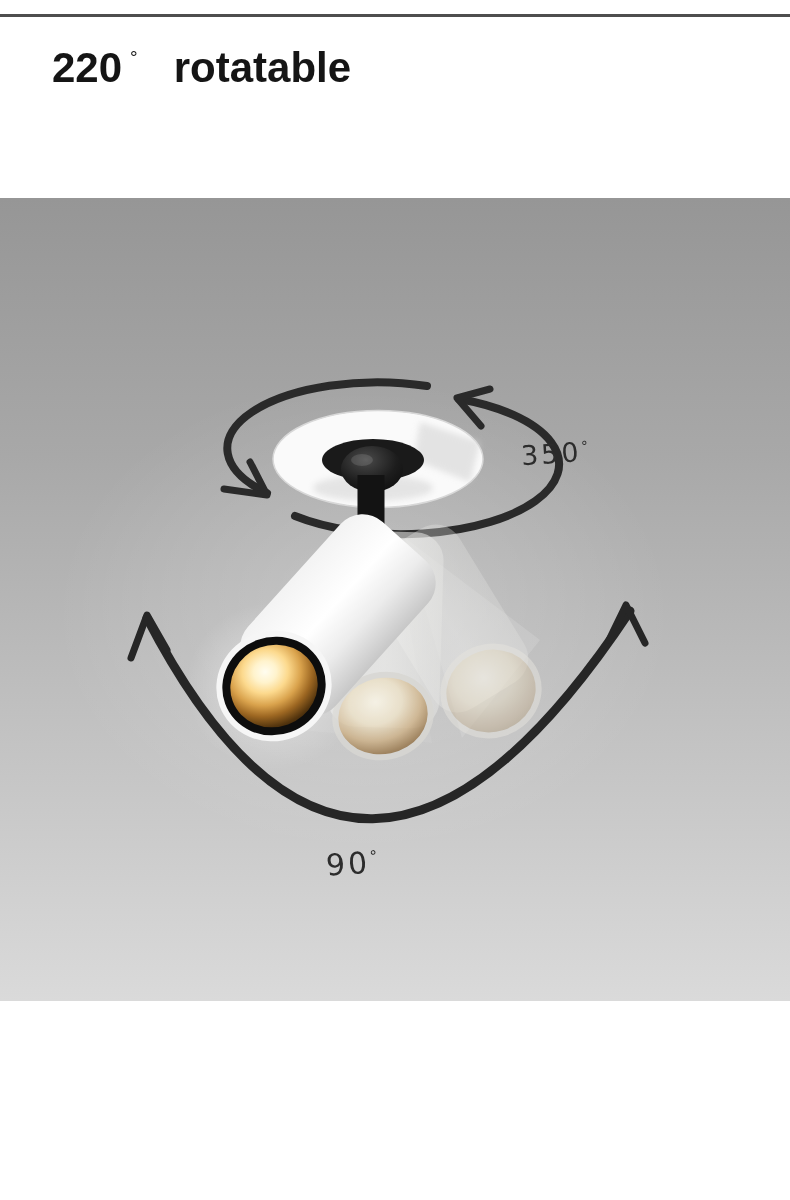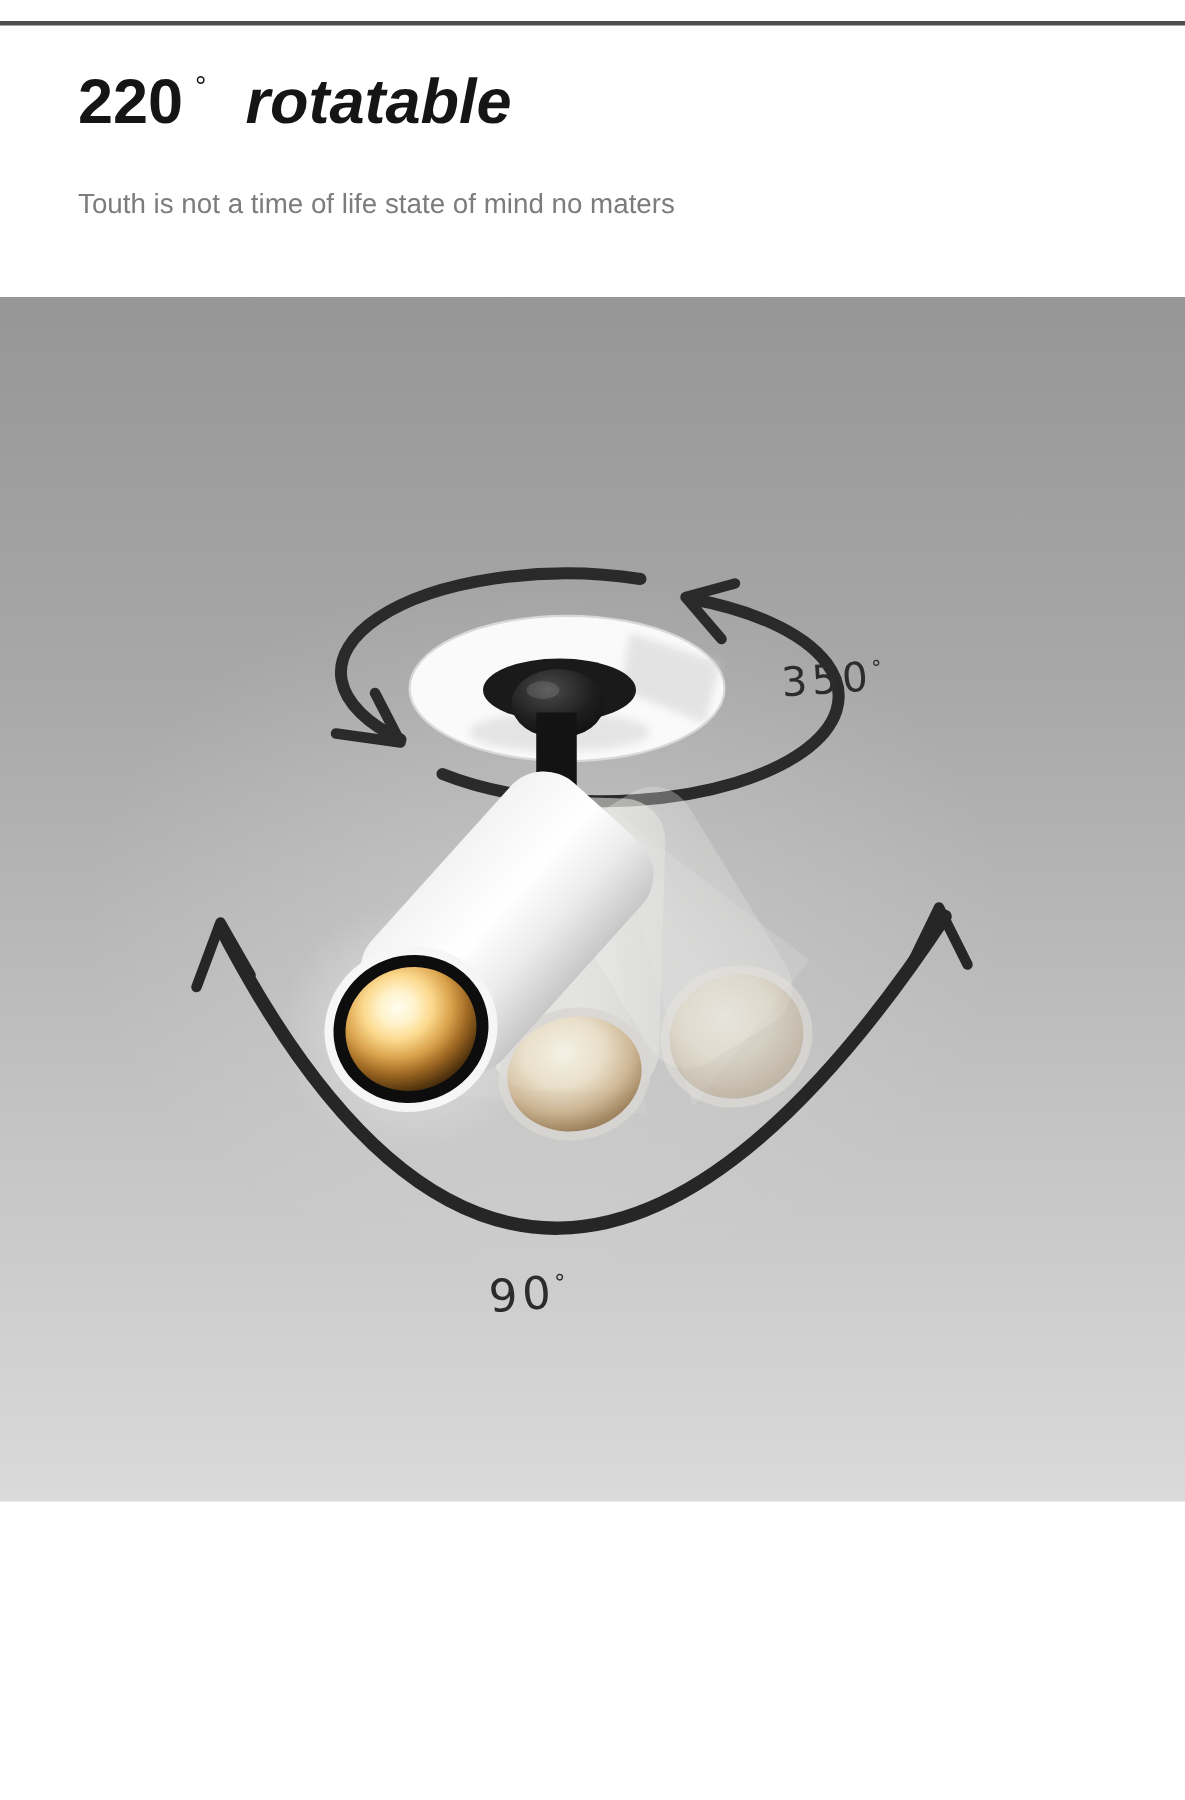--- a/index.html
+++ b/index.html
@@ -13,21 +13,21 @@
     letter-spacing:2px;line-height:1.05;white-space:nowrap;
     transform:scaleX(.92);transform-origin:left center;
   }
   .divider{border:none;border-top:3px solid #4e4e4e;margin:14px 0 0;width:790px;}
   .feature-heading{
     margin:27px 0 0;font-size:42px;font-weight:700;color:#151515;line-height:1.15;
   }
   .feature-heading .deg{
     display:inline-block;font-size:19px;font-weight:400;vertical-align:18px;margin:0 2px 0 8px;
   }
-  .feature-heading .suffix{margin-left:24px;font-style:italic;}
+  .feature-heading .suffix{margin-left:34px;}
   .feature-desc{margin:30px 0 0;font-size:18.5px;line-height:28px;color:#7c7c7c;font-weight:400;}
   .hero{
     position:relative;width:790px;height:803px;margin-top:48px;
     background:
       radial-gradient(ellipse 430px 330px at 46% 52%, rgba(255,255,255,.22), rgba(255,255,255,0) 72%),
       linear-gradient(180deg,#969696 0%,#a8a8a8 32%,#c3c3c3 68%,#dadada 100%);
   }
   .hero svg{position:absolute;left:0;top:0;}
   .fig-label{
     position:absolute;color:#2c2c2c;white-space:nowrap;letter-spacing:3px;
@@ -41,21 +41,21 @@
 <body>
 
 <div class="page">
 
 
   <hr class="divider">
 
   <div class="pad">
     <h2 class="feature-heading"><span>220</span><span class="deg">°</span><span class="suffix">rotatable</span></h2>
     <p class="feature-desc">
-      <span>Touth is not a time of life state of mind no maters</span><br>
+      <br>
     </p>
   </div>
 
   <div class="hero">
     <svg width="790" height="803" viewBox="0 0 790 803">
       <defs>
         <linearGradient id="bodyGrad" x1="0" y1="0" x2="0" y2="1">
           <stop offset="0" stop-color="#c7c7c7"></stop>
           <stop offset="0.3" stop-color="#ececec"></stop>
           <stop offset="0.58" stop-color="#ffffff"></stop>

